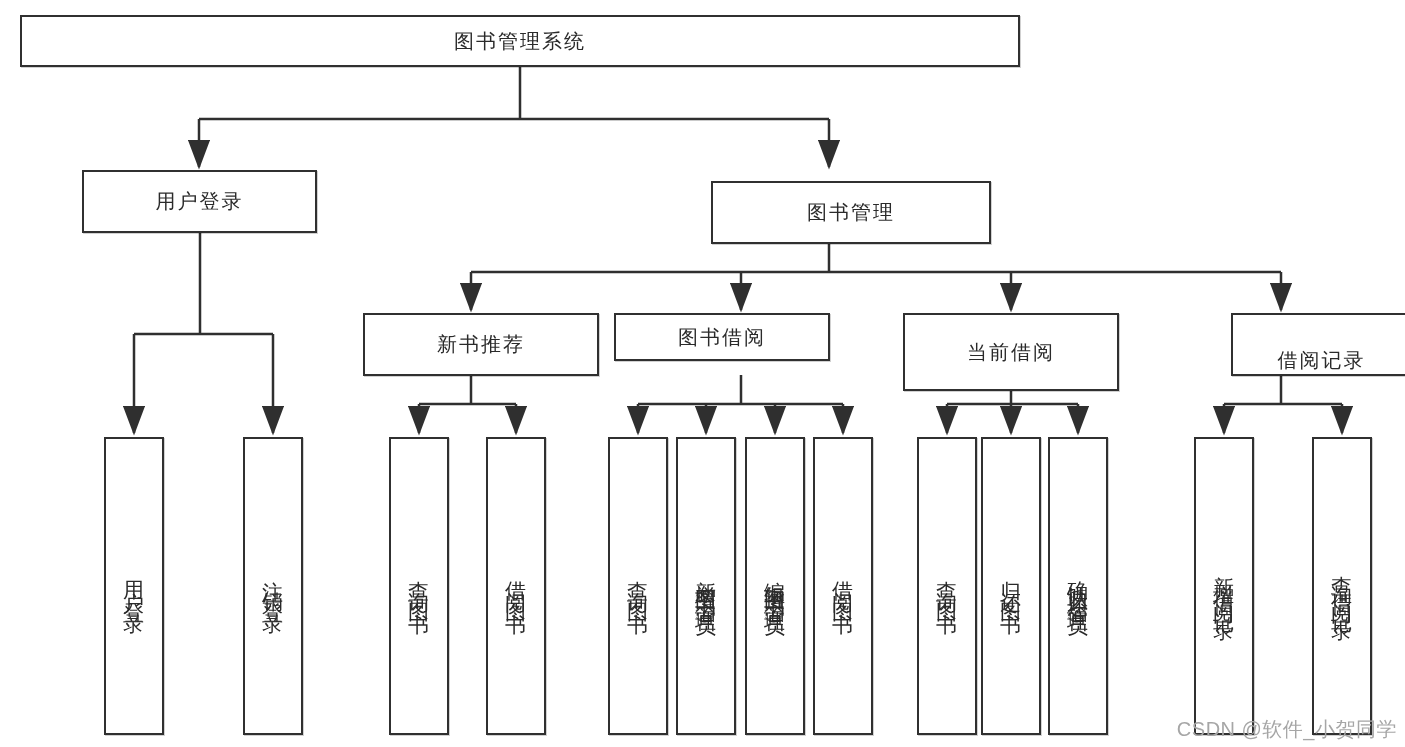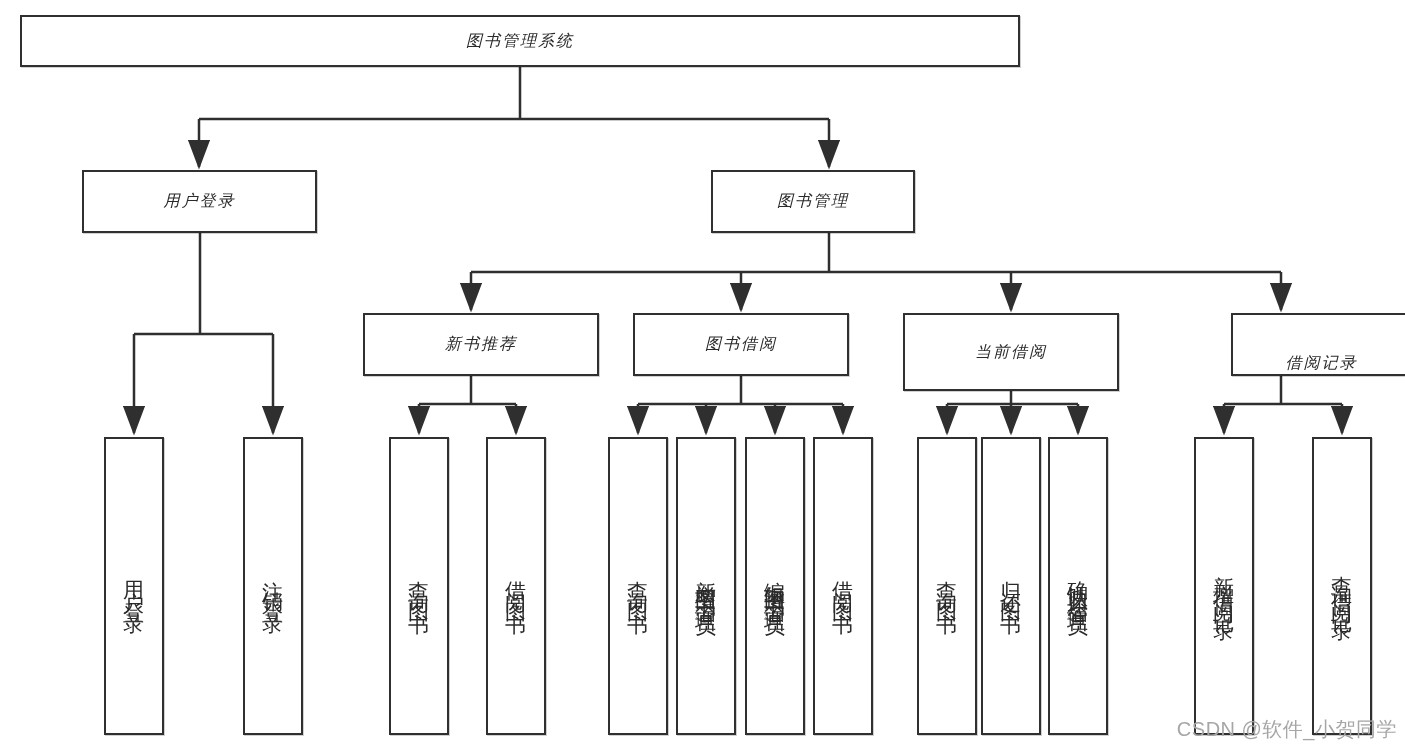--- a/index.html
+++ b/index.html
@@ -14,24 +14,23 @@
   }
   .wires { position: absolute; left: 0; top: 0; width: 1405px; height: 747px; }
   .node {
     position: absolute;
     box-sizing: border-box;
     border: 2px solid #303030;
     background: #ffffff;
     display: flex;
     align-items: center;
     justify-content: center;
-    font-size: 16px;
+    font-size: 20px;
     letter-spacing: 2px;
     box-shadow: 1px 1px 0 rgba(0,0,0,0.18);
-    font-style: italic;
   }
   .vnode {
     position: absolute;
     box-sizing: border-box;
     border: 2px solid #303030;
     background: #ffffff;
     display: flex;
     align-items: center;
     justify-content: center;
     box-shadow: 1px 1px 0 rgba(0,0,0,0.18);
@@ -104,28 +103,28 @@
     </g>
   </svg>
 
   <div class="node" style="left:20px; top:15px; width:1000px; height:52px;">
     <span>图书管理系统</span>
   </div>
 
   <div class="node" style="left:82px; top:170px; width:235px; height:63px;">
     <span>用户登录</span>
   </div>
-  <div class="node" style="left:711px; top:170px; width:204px; height:63px;">
+  <div class="node" style="left:711px; top:181px; width:280px; height:63px;">
     <span>图书管理</span>
   </div>
 
   <div class="node" style="left:363px; top:313px; width:236px; height:63px;">
     <span>新书推荐</span>
   </div>
-  <div class="node" style="left:633px; top:313px; width:216px; height:63px;">
+  <div class="node" style="left:614px; top:313px; width:216px; height:48px;">
     <span>图书借阅</span>
   </div>
   <div class="node" style="left:903px; top:313px; width:216px; height:78px;">
     <span>当前借阅</span>
   </div>
   <div class="node" style="left:1231px; top:313px; width:181px; height:63px;align-items:flex-end;">
     <span>借阅记录</span>
   </div>
 
   <div class="vnode" style="left:104px; top:437px; width:60px; height:298px;">

